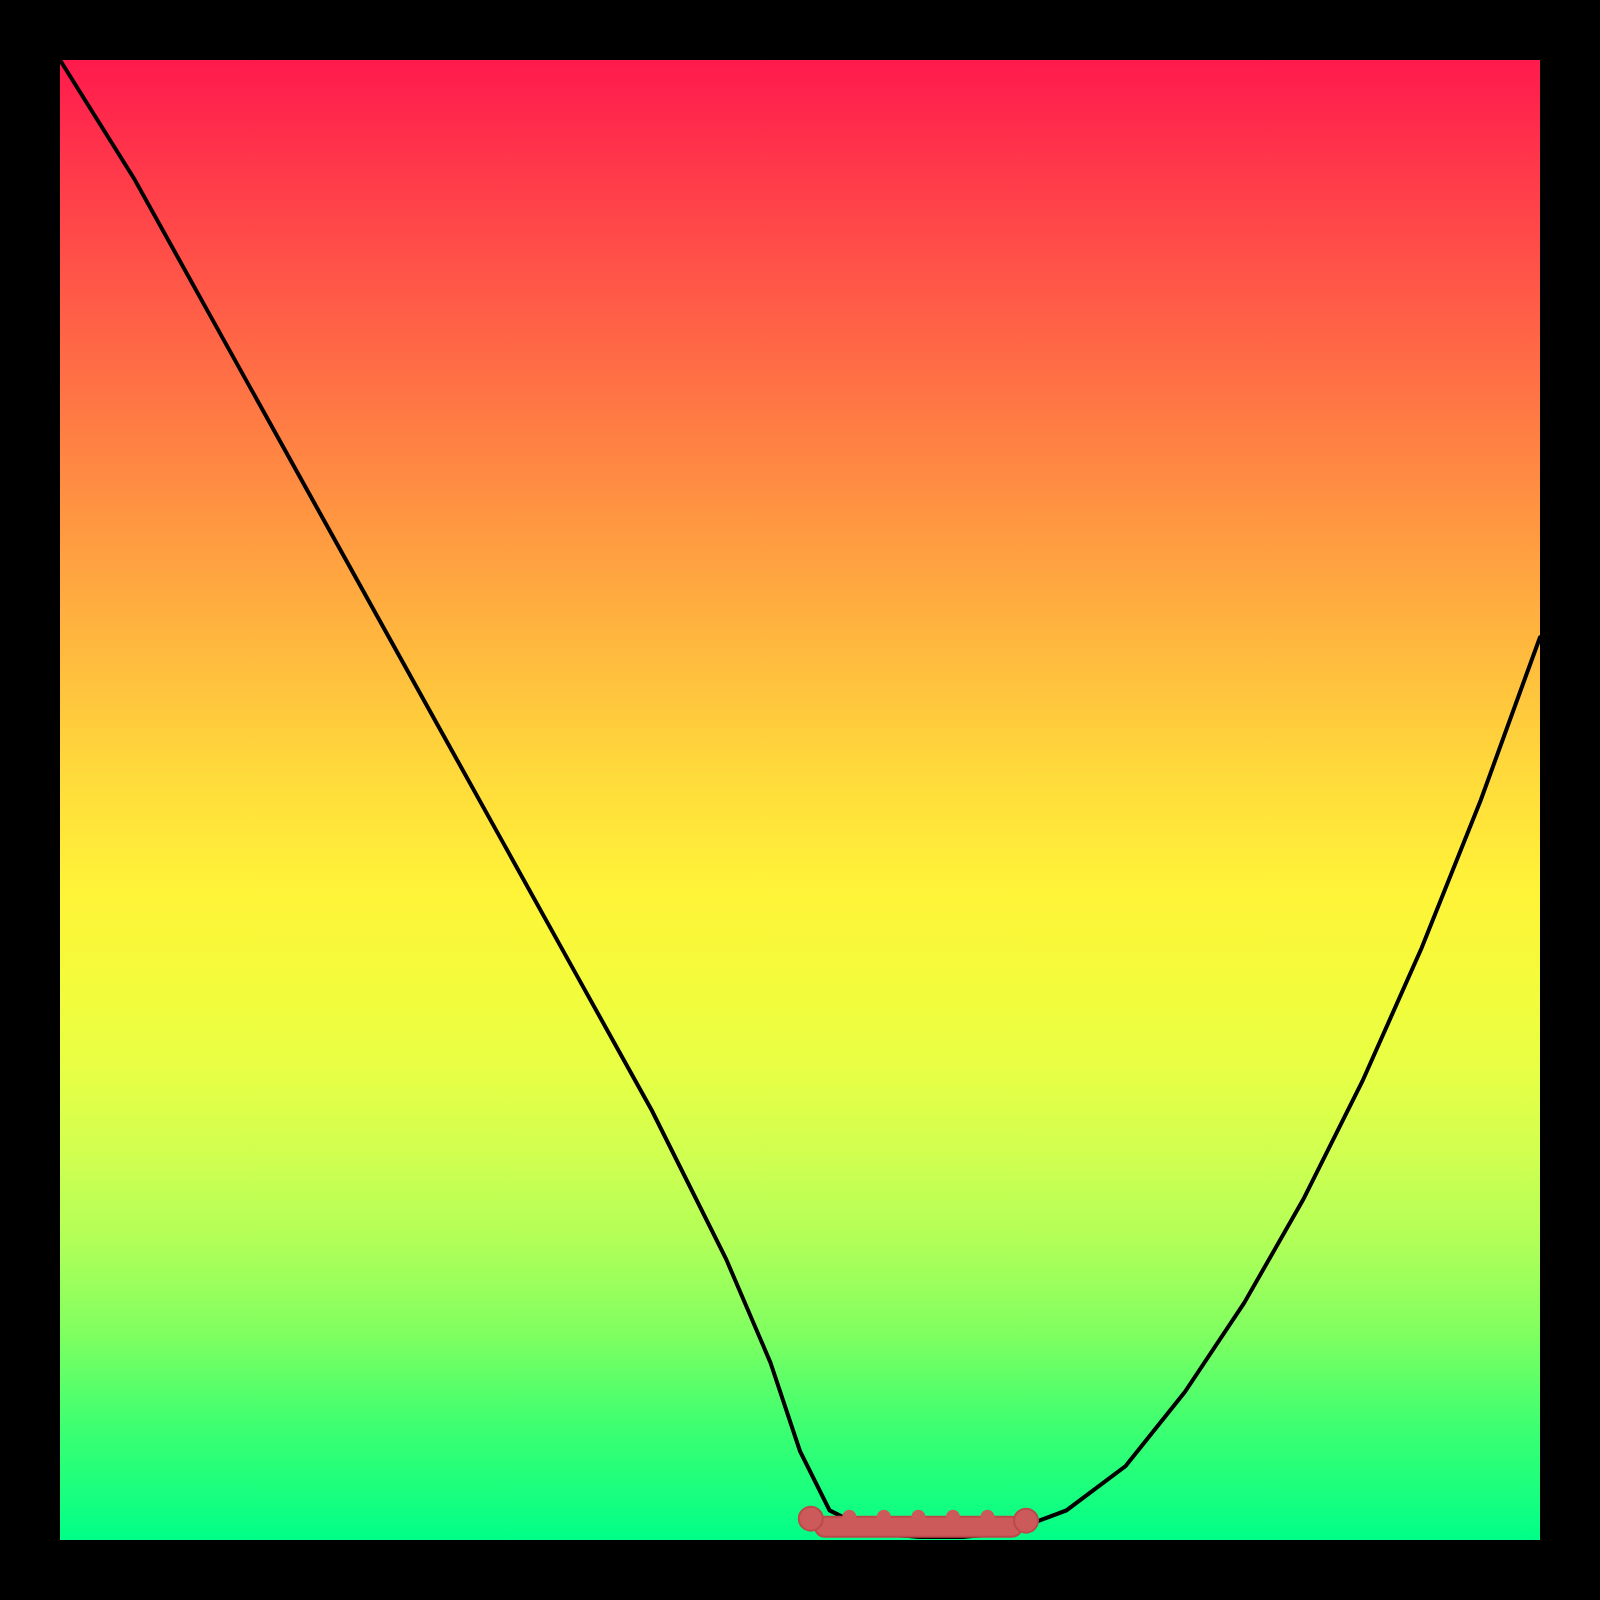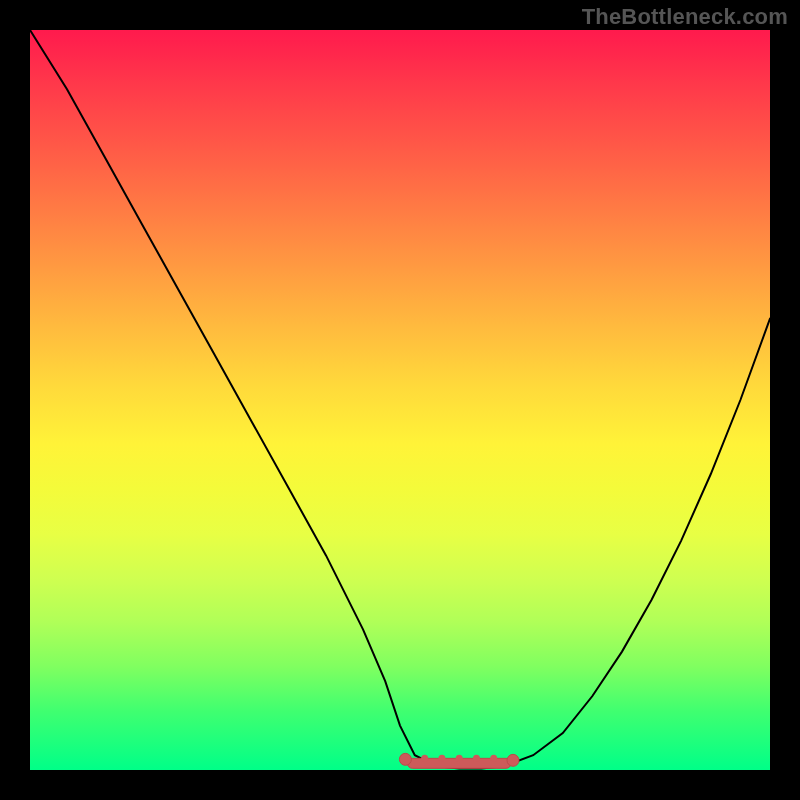--- a/index.html
+++ b/index.html
@@ -59,21 +59,20 @@
     top: 0;
     width: 740px;
     height: 740px;
     overflow: visible;
   }
 </style>
 </head>
 <body>
 
 <div class="frame">
-  <div class="watermark">TheBottleneck.com</div>
 
   <div class="plot">
     <svg class="overlay" viewBox="0 0 740 740" preserveAspectRatio="none">
       <path id="curve-path" fill="none" stroke="#000000" stroke-width="2" stroke-linecap="round" d="M0.0 0.0 L37.0 59.2 L74.0 125.8 L111.0 192.4 L148.0 259.0 L185.0 325.6 L222.0 392.2 L259.0 458.8 L296.0 525.4 L333.0 599.4 L355.2 651.2 L370.0 695.6 L384.8 725.2 L407.0 736.3 L429.2 738.5 L451.4 738.5 L473.6 736.3 L503.2 725.2 L532.8 703.0 L562.4 666.0 L592.0 621.6 L621.6 569.8 L651.2 510.6 L680.8 444.0 L710.4 370.0 L740.0 288.6"></path>
       <g id="marker-group">
           <rect x="377.40000000000003" y="728.34" width="103.59999999999997" height="10" rx="5" fill="#cc5a5a" stroke="#bb4a4a" stroke-width="1"></rect>
           <circle cx="375.40000000000003" cy="729.34" r="6" fill="#cc5a5a" stroke="#bb4a4a" stroke-width="1"></circle>
           <circle cx="483" cy="730.34" r="6" fill="#cc5a5a" stroke="#bb4a4a" stroke-width="1"></circle>
           <circle cx="394.6666666666667" cy="728.34" r="3.5" fill="#cc5a5a"></circle>
           <circle cx="411.93333333333334" cy="728.34" r="3.5" fill="#cc5a5a"></circle>

